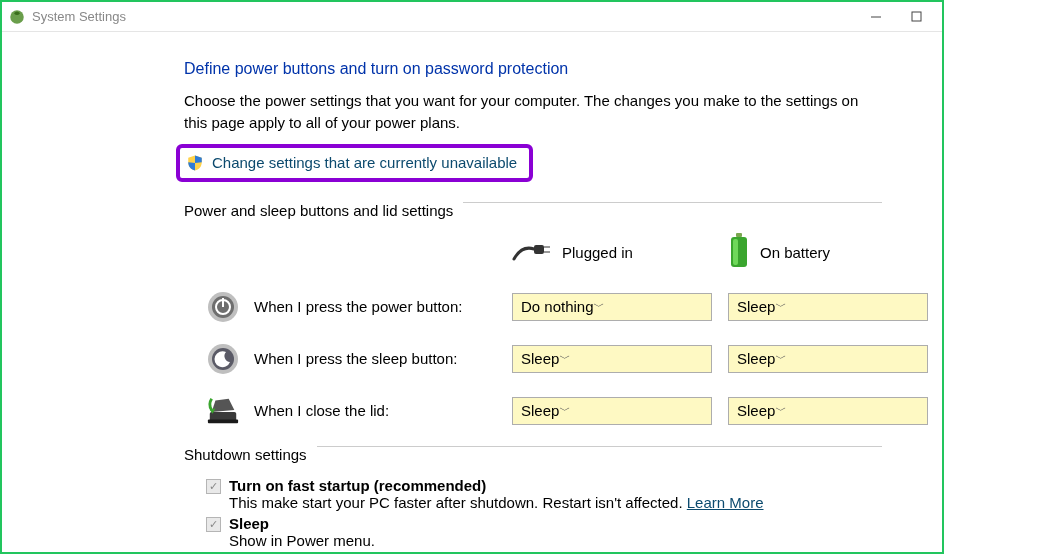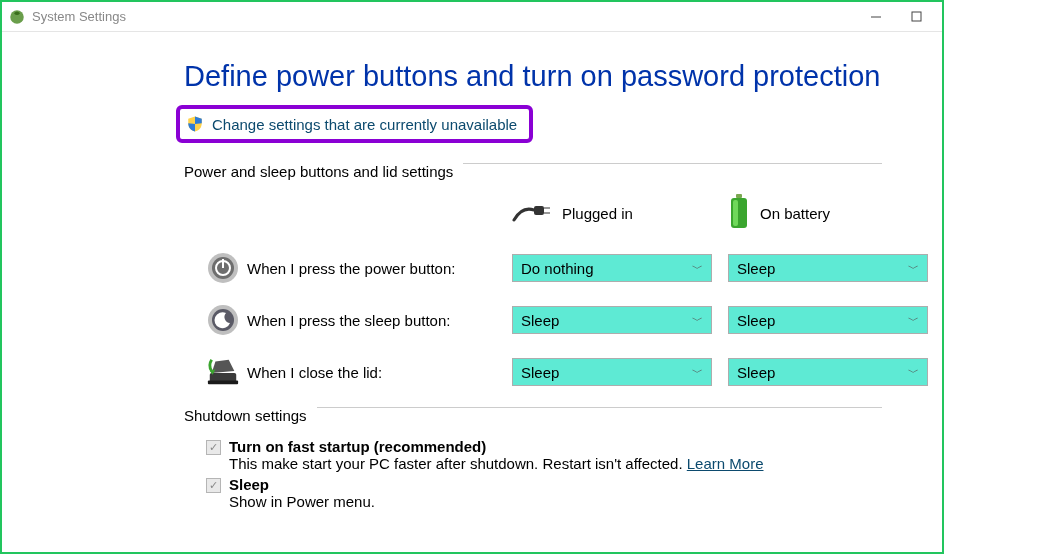--- a/index.html
+++ b/index.html
@@ -35,21 +35,21 @@
   .win-btn {
     width: 40px; height: 28px;
     display: flex; align-items: center; justify-content: center;
     color: #444;
   }
   .content {
     padding: 28px 60px 10px 182px;
   }
   .page-title {
     color: #0033aa;
-    font-size: 29px;
+    font-size: 16px;
     margin: 0 0 12px 0;
     font-weight: 400;
   }
   .page-desc {
     margin: 0 0 10px 0;
     line-height: 1.45;
   }
   .highlighted {
     border: 4px solid #8a00d4;
     border-radius: 6px;
@@ -88,31 +88,31 @@
   }
   .row {
     display: grid;
     grid-template-columns: 290px 200px 200px;
     gap: 16px;
     align-items: center;
     margin-left: 22px;
     margin-bottom: 18px;
   }
   .row .lbl {
-    display: flex; align-items: center; gap: 7px;
+    display: flex; align-items: center; gap: 14px;
   }
   .row .lbl .ic { width: 34px; height: 34px; display:flex; align-items:center; justify-content:center; }
   .select {
     height: 28px;
     border: 1px solid #adadad;
     display: flex;
     align-items: center;
     padding: 0 8px;
-    justify-content: space-between;
-    background: #5eead4;
+    justify-content: flex-start;
+    background: #fef9c3;
   }
   .chev { font-size: 11px; color: #555; }
   .shutdown {
     margin-top: 12px;
   }
   .cb-row {
     display: flex;
     align-items: flex-start;
     gap: 8px;
     margin-left: 22px;
@@ -151,20 +151,21 @@
     <div class="win-btn">
       <svg width="11" height="11">
           <rect x="1" y="1" width="9" height="9" fill="none" stroke="#444" stroke-width="1"></rect>
         </svg>
     </div>
   </div>
 
   <div class="content">
 
     <h1 class="page-title">Define power buttons and turn on password protection</h1>
+    <p class="page-desc">Choose the power settings that you want for your computer. The changes you make to the settings on this page apply to all of your power plans.</p>
 
     <div class="highlighted">
       <span class="shield">
         <svg viewBox="0 0 24 24" width="18" height="18">
           <path d="M12 2 L21 5 V11 C21 17 17 21 12 22 C7 21 3 17 3 11 V5 Z" fill="#ffd24a"></path>
           <path d="M12 2 L21 5 V11 L12 12 Z" fill="#2e7bd6"></path>
           <path d="M12 12 L3 11 V5 L12 2 Z" fill="#2e7bd6" opacity="0.0"></path>
           <path d="M12 12 L12 22 C7 21 3 17 3 11 Z" fill="#2e7bd6"></path>
         </svg>
       </span>

